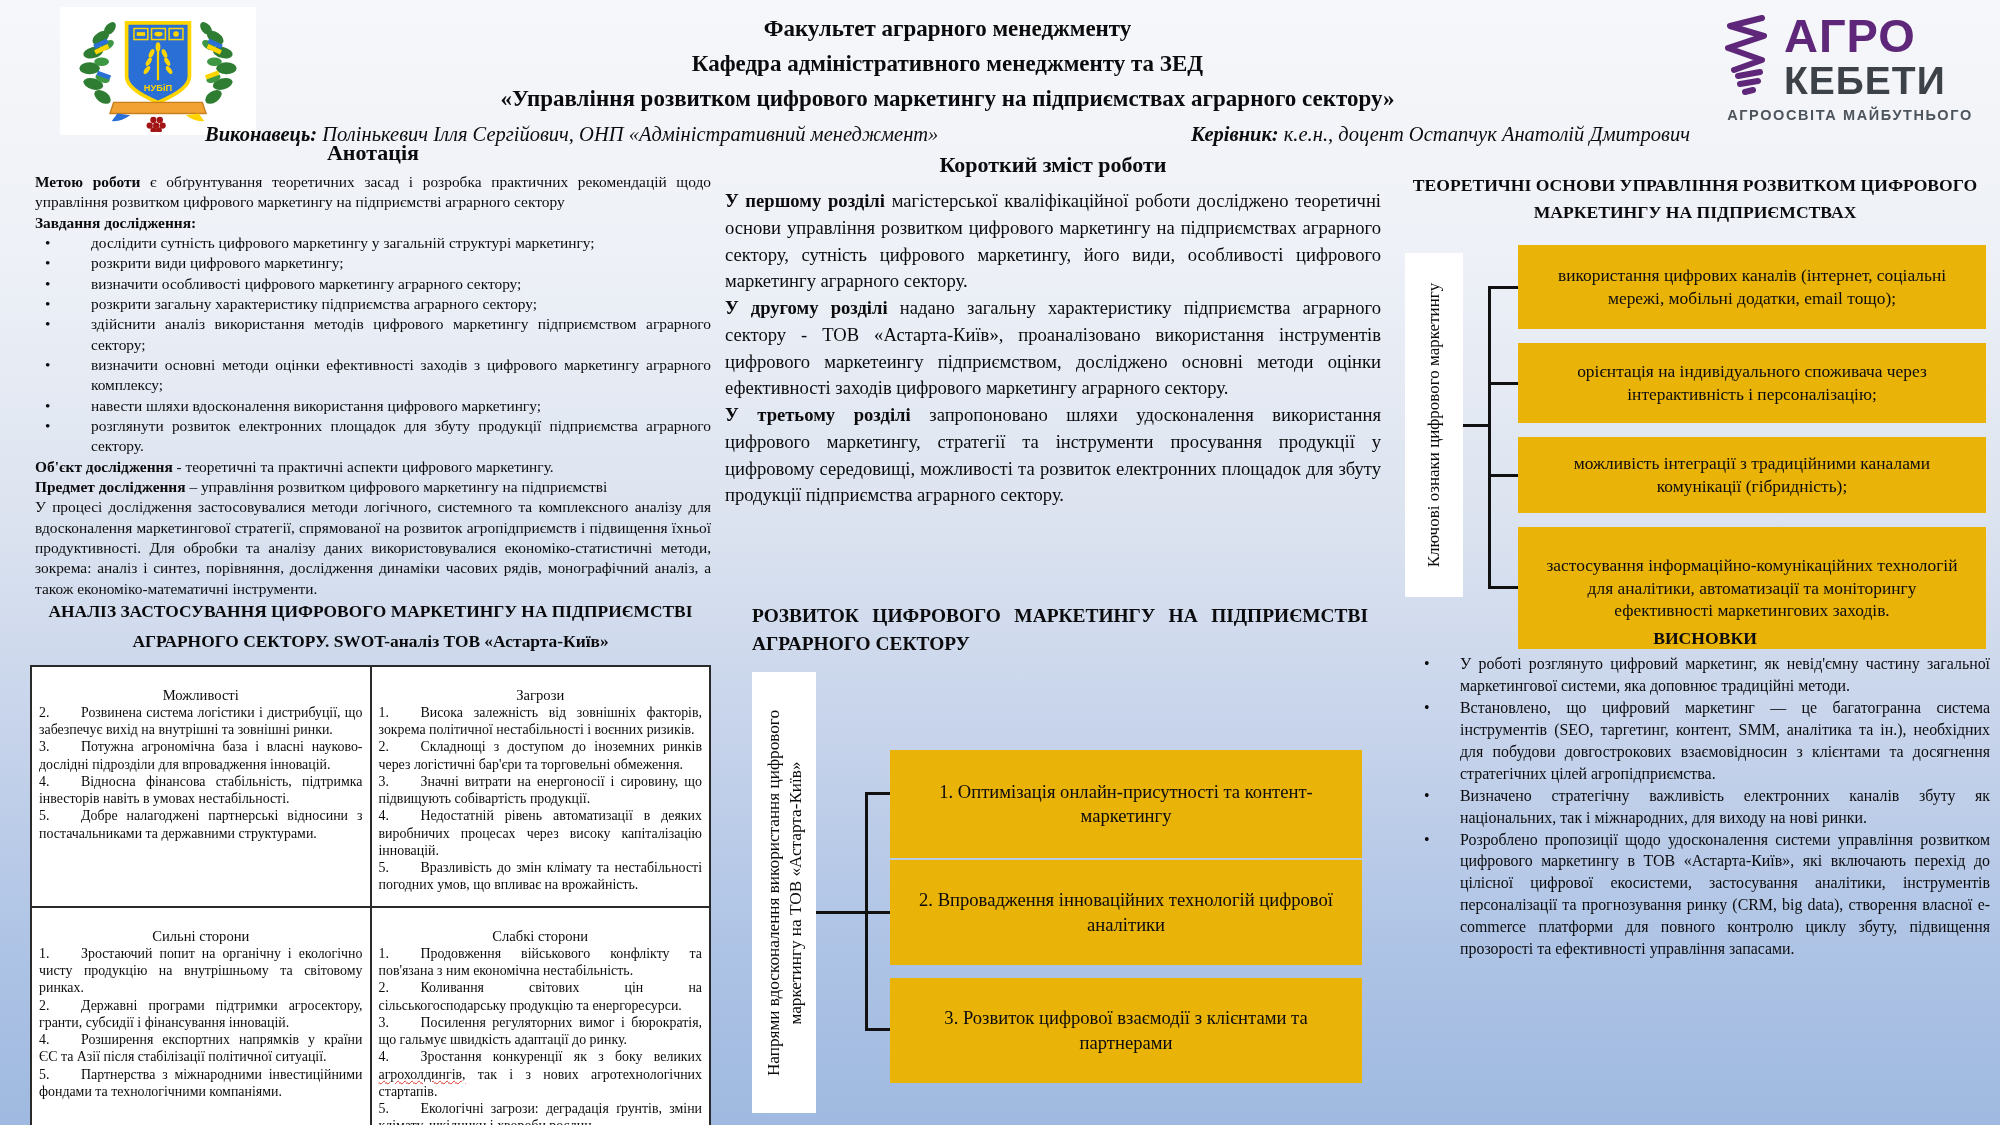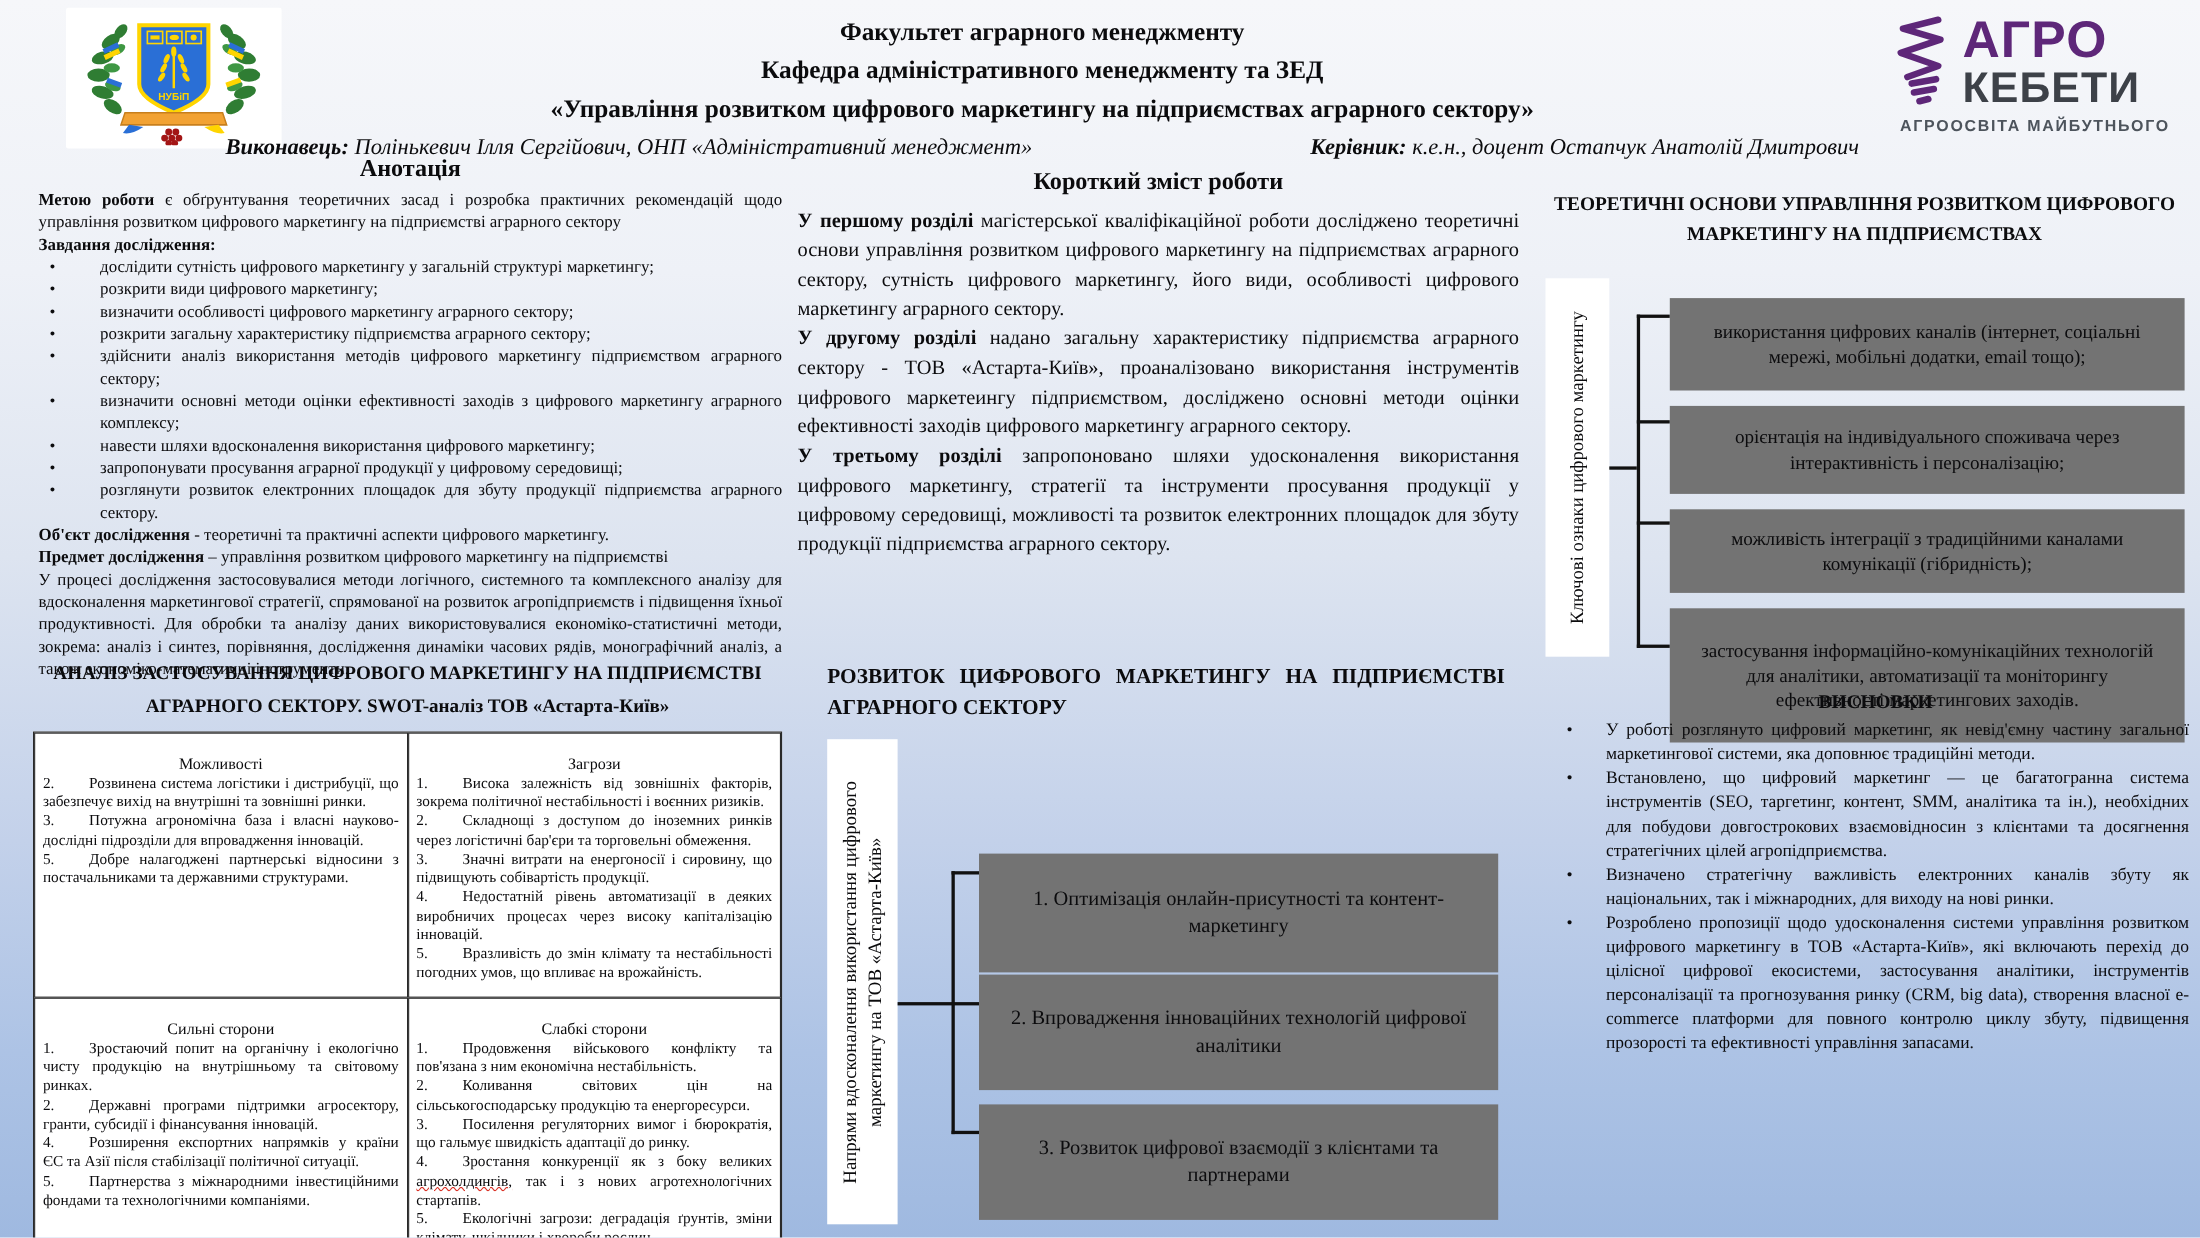--- a/index.html
+++ b/index.html
@@ -38,22 +38,22 @@
   .summary .sec-title{font-size:22px;margin-bottom:10px;}
   .sum-body p{margin:0;font-size:18.6px;line-height:1.44;text-align:justify;}
   
   .theory-title{left:1402px;top:172px;width:586px;text-align:center;font-weight:bold;font-size:17.6px;line-height:1.55;}
   .theory-diagram{left:1400px;top:245px;width:590px;height:420px;}
   .vlabel{position:absolute;background:#fff;}
   .vlabel .vtext{position:absolute;left:50%;top:50%;transform:translate(-50%,-50%) rotate(-90deg);
     text-align:center;font-size:17px;line-height:1.25;}
   .t-label{left:5px;top:8px;width:58px;height:344px;}
   .t-label .vtext{width:330px;}
-  .dbox{position:absolute;background:#737373;display:flex;align-items:center;justify-content:center;
-    text-align:center;font-size:17.4px;line-height:1.3;padding:4px 22px;box-sizing:border-box;margin-top:26px;}
+  .dbox{position:absolute;background:#eab308;display:flex;align-items:center;justify-content:center;
+    text-align:center;font-size:17.4px;line-height:1.3;padding:4px 22px;box-sizing:border-box;}
   .t-b0{left:118px;top:0px;width:468px;height:84px;}
   .t-b1{left:118px;top:98px;width:468px;height:80px;}
   .t-b2{left:118px;top:192px;width:468px;height:76px;}
   .t-b3{left:118px;top:282px;width:468px;height:122px;}
   .line{position:absolute;background:#111;}
   
   .t-v{left:88px;top:41px;width:3px;height:303px;}
   .t-s0{left:88px;top:41px;width:30px;height:3px;}
   .t-s1{left:88px;top:137px;width:30px;height:3px;}
   .t-s2{left:88px;top:229px;width:30px;height:3px;}
@@ -204,21 +204,20 @@
     <p><b>Метою роботи</b><span> є обґрунтування теоретичних засад і розробка практичних рекомендацій щодо управління розвитком цифрового маркетингу на підприємстві аграрного сектору</span></p>
     <p><b>Завдання дослідження:</b></p>
     <ul class="dots">
       <li>дослідити сутність цифрового маркетингу у загальній структурі маркетингу;</li>
       <li>розкрити види цифрового маркетингу;</li>
       <li>визначити особливості цифрового маркетингу аграрного сектору;</li>
       <li>розкрити загальну характеристику підприємства аграрного сектору;</li>
       <li>здійснити аналіз використання методів цифрового маркетингу підприємством аграрного сектору;</li>
       <li>визначити основні методи оцінки ефективності заходів з цифрового маркетингу аграрного комплексу;</li>
       <li>навести  шляхи вдосконалення використання цифрового маркетингу;</li>
-      <li>запропонувати просування аграрної продукції у цифровому середовищі;</li>
       <li>розглянути розвиток електронних площадок для збуту продукції підприємства аграрного сектору.</li>
     </ul>
     <p><b>Об'єкт дослідження</b><span> - теоретичні та практичні аспекти цифрового маркетингу.</span></p>
     <p><b>Предмет дослідження</b><span> – управління розвитком цифрового маркетингу на підприємстві</span></p>
     <p>У процесі дослідження застосовувалися методи логічного, системного та комплексного аналізу для вдосконалення маркетингової стратегії, спрямованої на розвиток агропідприємств і підвищення їхньої продуктивності. Для обробки та аналізу даних використовувалися економіко-статистичні методи, зокрема: аналіз і синтез, порівняння, дослідження динаміки часових рядів, монографічний аналіз, а також економіко-математичні інструменти.</p>
   </div>
 </div>
 
 <div class="abs summary">
   <div class="sec-title">Короткий зміст роботи</div>
@@ -250,20 +249,21 @@
   <div class="swot-title">
     <div>АНАЛІЗ ЗАСТОСУВАННЯ ЦИФРОВОГО МАРКЕТИНГУ НА ПІДПРИЄМСТВІ</div>
     <div>АГРАРНОГО СЕКТОРУ.  SWOT-аналіз ТОВ «Астарта-Київ»</div>
   </div>
   <div class="swot-grid">
     <div class="swot-cell r0">
       <div class="cell-title">Можливості</div>
       <div class="cell-items">
           <p class="swot-item"><span class="num">2.</span>Розвинена система логістики і дистрибуції, що забезпечує вихід на внутрішні та зовнішні ринки.</p>
           <p class="swot-item"><span class="num">3.</span>Потужна агрономічна база і власні науково-дослідні підрозділи для впровадження інновацій.</p>
+          <p class="swot-item"><span class="num">4.</span>Відносна фінансова стабільність, підтримка інвесторів навіть в умовах нестабільності.</p>
           <p class="swot-item"><span class="num">5.</span>Добре налагоджені партнерські відносини з постачальниками та державними структурами.</p>
         </div>
     </div>
     <div class="swot-cell r0">
       <div class="cell-title">Загрози</div>
       <div class="cell-items">
           <p class="swot-item"><span class="num">1.</span>Висока залежність від зовнішніх факторів, зокрема політичної нестабільності і воєнних ризиків.</p>
           <p class="swot-item"><span class="num">2.</span>Складнощі з доступом до іноземних ринків через логістичні бар'єри та торговельні обмеження.</p>
           <p class="swot-item"><span class="num">3.</span>Значні витрати на енергоносії і сировину, що підвищують собівартість продукції.</p>
           <p class="swot-item"><span class="num">4.</span>Недостатній рівень автоматизації в деяких виробничих процесах через високу капіталізацію інновацій.</p>

